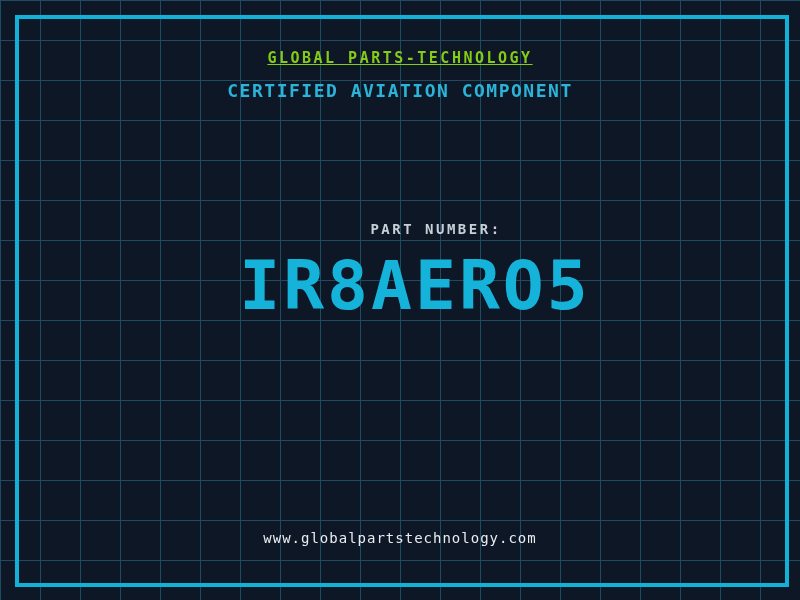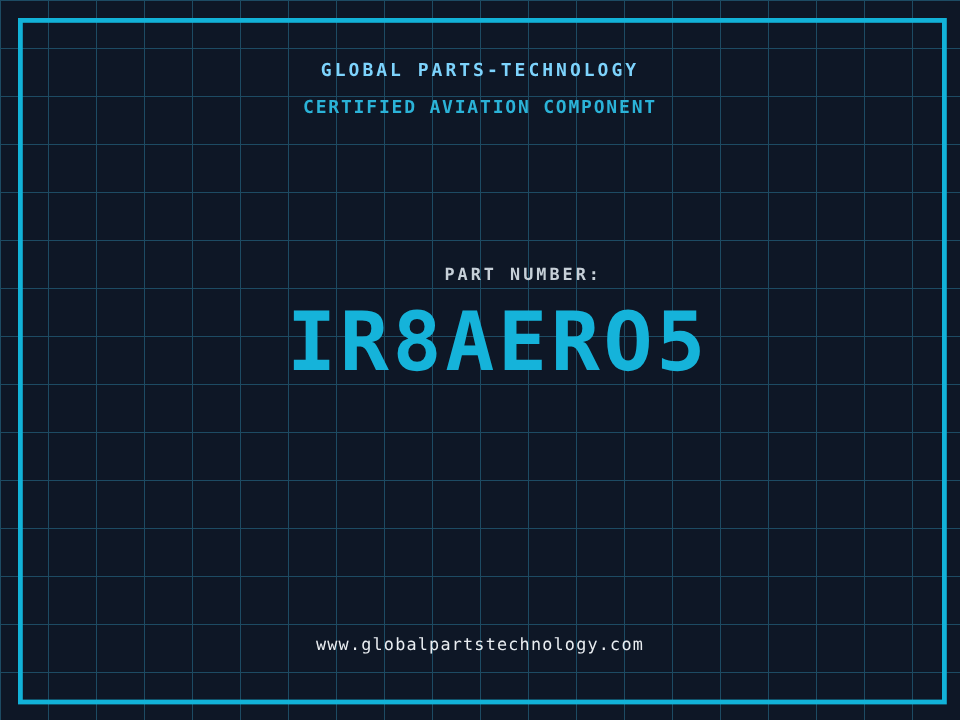--- a/index.html
+++ b/index.html
@@ -33,25 +33,26 @@
     left: 0;
     width: 100%;
     text-align: center;
     white-space: pre;
   }
   .title {
     top: 49px;
     font-size: 15px;
     font-weight: bold;
     letter-spacing: 2.5px;
-    color: #7dd3fc;
+    color: #84cc16;
+    text-decoration: underline;
   }
   .subtitle {
     top: 80px;
-    font-size: 15px;
+    font-size: 18px;
     font-weight: bold;
     letter-spacing: 1.5px;
     color: #2bb3d8;
   }
   .part-label {
     top: 221px;
     font-size: 14px;
     font-weight: bold;
     letter-spacing: 2.5px;
     color: #c7d0d8;

